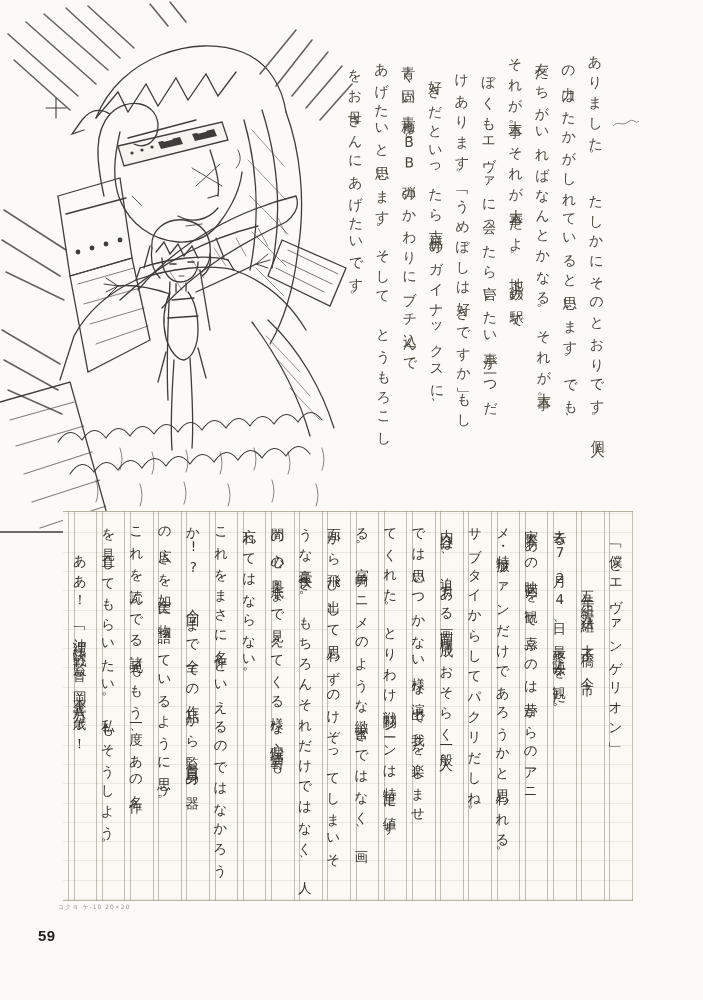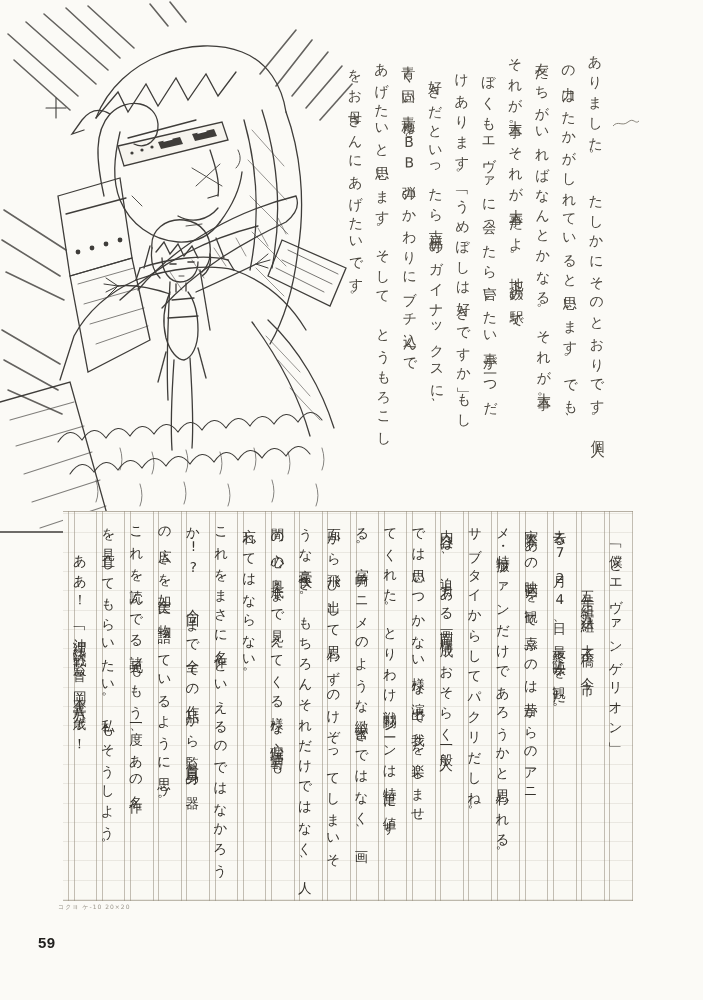--- a/index.html
+++ b/index.html
@@ -46,21 +46,21 @@
   .stationery{
     position:absolute;left:-5px;bottom:-12px;
     font-size:6px;color:#9b968c;letter-spacing:1px;
     font-family:"DejaVu Sans",sans-serif;
   }
   
   .squiggle{position:absolute;left:612px;top:118px;}
   .pageno{
     position:absolute;left:38px;top:927px;
     font-family:"Liberation Sans",sans-serif;
-    font-weight:bold;font-size:15px;color:#1f1e1c;letter-spacing:.5px;margin-top:7px;
+    font-weight:bold;font-size:15px;color:#1f1e1c;letter-spacing:.5px;
   }
 </style>
 </head>
 <body>
 
 <div class="page">
 
   <svg class="sketch" width="370" height="535" viewBox="0 0 370 535" fill="none" stroke="#3f3d3a" stroke-width="1.3" stroke-linecap="round">
     <g opacity="0.8" stroke-width="1.6">
       <path d="M8,34 L78,96"></path>

